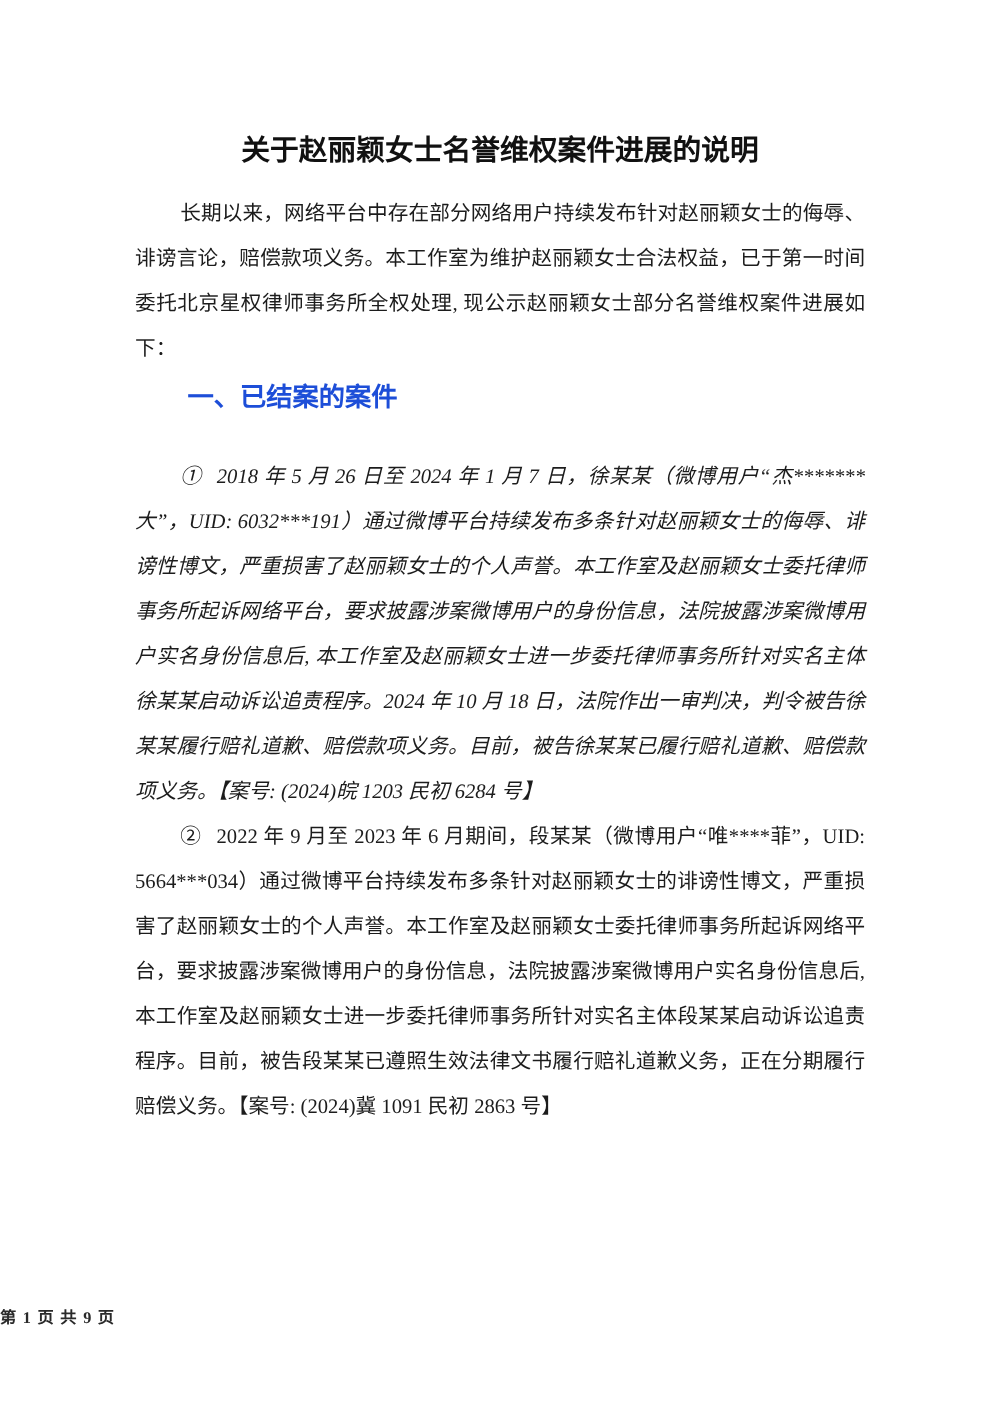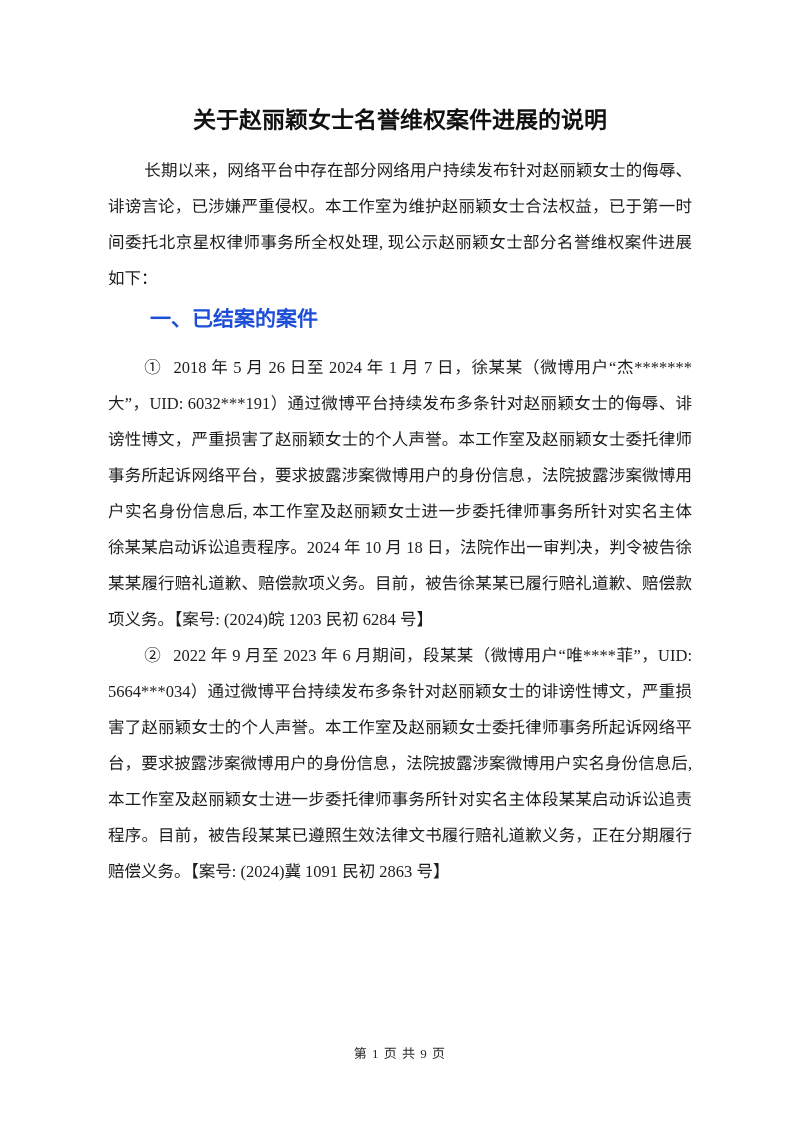--- a/index.html
+++ b/index.html
@@ -45,45 +45,46 @@
     color: #1d4ed8;
   }
   .case {
     margin: 0;
     font-size: 16.5px;
     line-height: 36px;
     text-align: justify;
     text-indent: 2.2em;
   }
   .case.first {
-    margin-top: 11px;
+    margin-top: 24px;
+    font-style: italic;
   }
   .case-marker {
     margin-right: 12px;
   }
   .page-footer {
     position: absolute;
     left: 0;
     right: 0;
     top: 1044px;
-    text-align: center;
     font-size: 13px;
     line-height: 20px;
     color: #2a2a2a;
     letter-spacing: 1px;
+    font-weight: bold;
   }
 </style>
 </head>
 <body>
 
 <div class="page">
 
   <h1 class="doc-title">关于赵丽颖女士名誉维权案件进展的说明</h1>
 
-  <p class="intro">长期以来，网络平台中存在部分网络用户持续发布针对赵丽颖女士的侮辱、诽谤言论，已涉嫌严重侵权。本工作室为维护赵丽颖女士合法权益，已于第一时间委托北京星权律师事务所全权处理, 现公示赵丽颖女士部分名誉维权案件进展如下：</p>
+  <p class="intro">长期以来，网络平台中存在部分网络用户持续发布针对赵丽颖女士的侮辱、诽谤言论，赔偿款项义务。本工作室为维护赵丽颖女士合法权益，已于第一时间委托北京星权律师事务所全权处理, 现公示赵丽颖女士部分名誉维权案件进展如下：</p>
 
   <h2 class="section-heading">一、已结案的案件</h2>
 
   <p class="case first">
     <span class="case-marker">①</span><span class="case-text">2018 年 5 月 26 日至 2024 年 1 月 7 日，徐某某（微博用户“杰*******大”，UID: 6032***191）通过微博平台持续发布多条针对赵丽颖女士的侮辱、诽谤性博文，严重损害了赵丽颖女士的个人声誉。本工作室及赵丽颖女士委托律师事务所起诉网络平台，要求披露涉案微博用户的身份信息，法院披露涉案微博用户实名身份信息后, 本工作室及赵丽颖女士进一步委托律师事务所针对实名主体徐某某启动诉讼追责程序。2024 年 10 月 18 日，法院作出一审判决，判令被告徐某某履行赔礼道歉、赔偿款项义务。目前，被告徐某某已履行赔礼道歉、赔偿款项义务。【案号: (2024)皖 1203 民初 6284 号】</span>
   </p>
 
   <p class="case">
     <span class="case-marker">②</span><span class="case-text">2022 年 9 月至 2023 年 6 月期间，段某某（微博用户“唯****菲”，UID: 5664***034）通过微博平台持续发布多条针对赵丽颖女士的诽谤性博文，严重损害了赵丽颖女士的个人声誉。本工作室及赵丽颖女士委托律师事务所起诉网络平台，要求披露涉案微博用户的身份信息，法院披露涉案微博用户实名身份信息后, 本工作室及赵丽颖女士进一步委托律师事务所针对实名主体段某某启动诉讼追责程序。目前，被告段某某已遵照生效法律文书履行赔礼道歉义务，正在分期履行赔偿义务。【案号: (2024)冀 1091 民初 2863 号】</span>
   </p>

